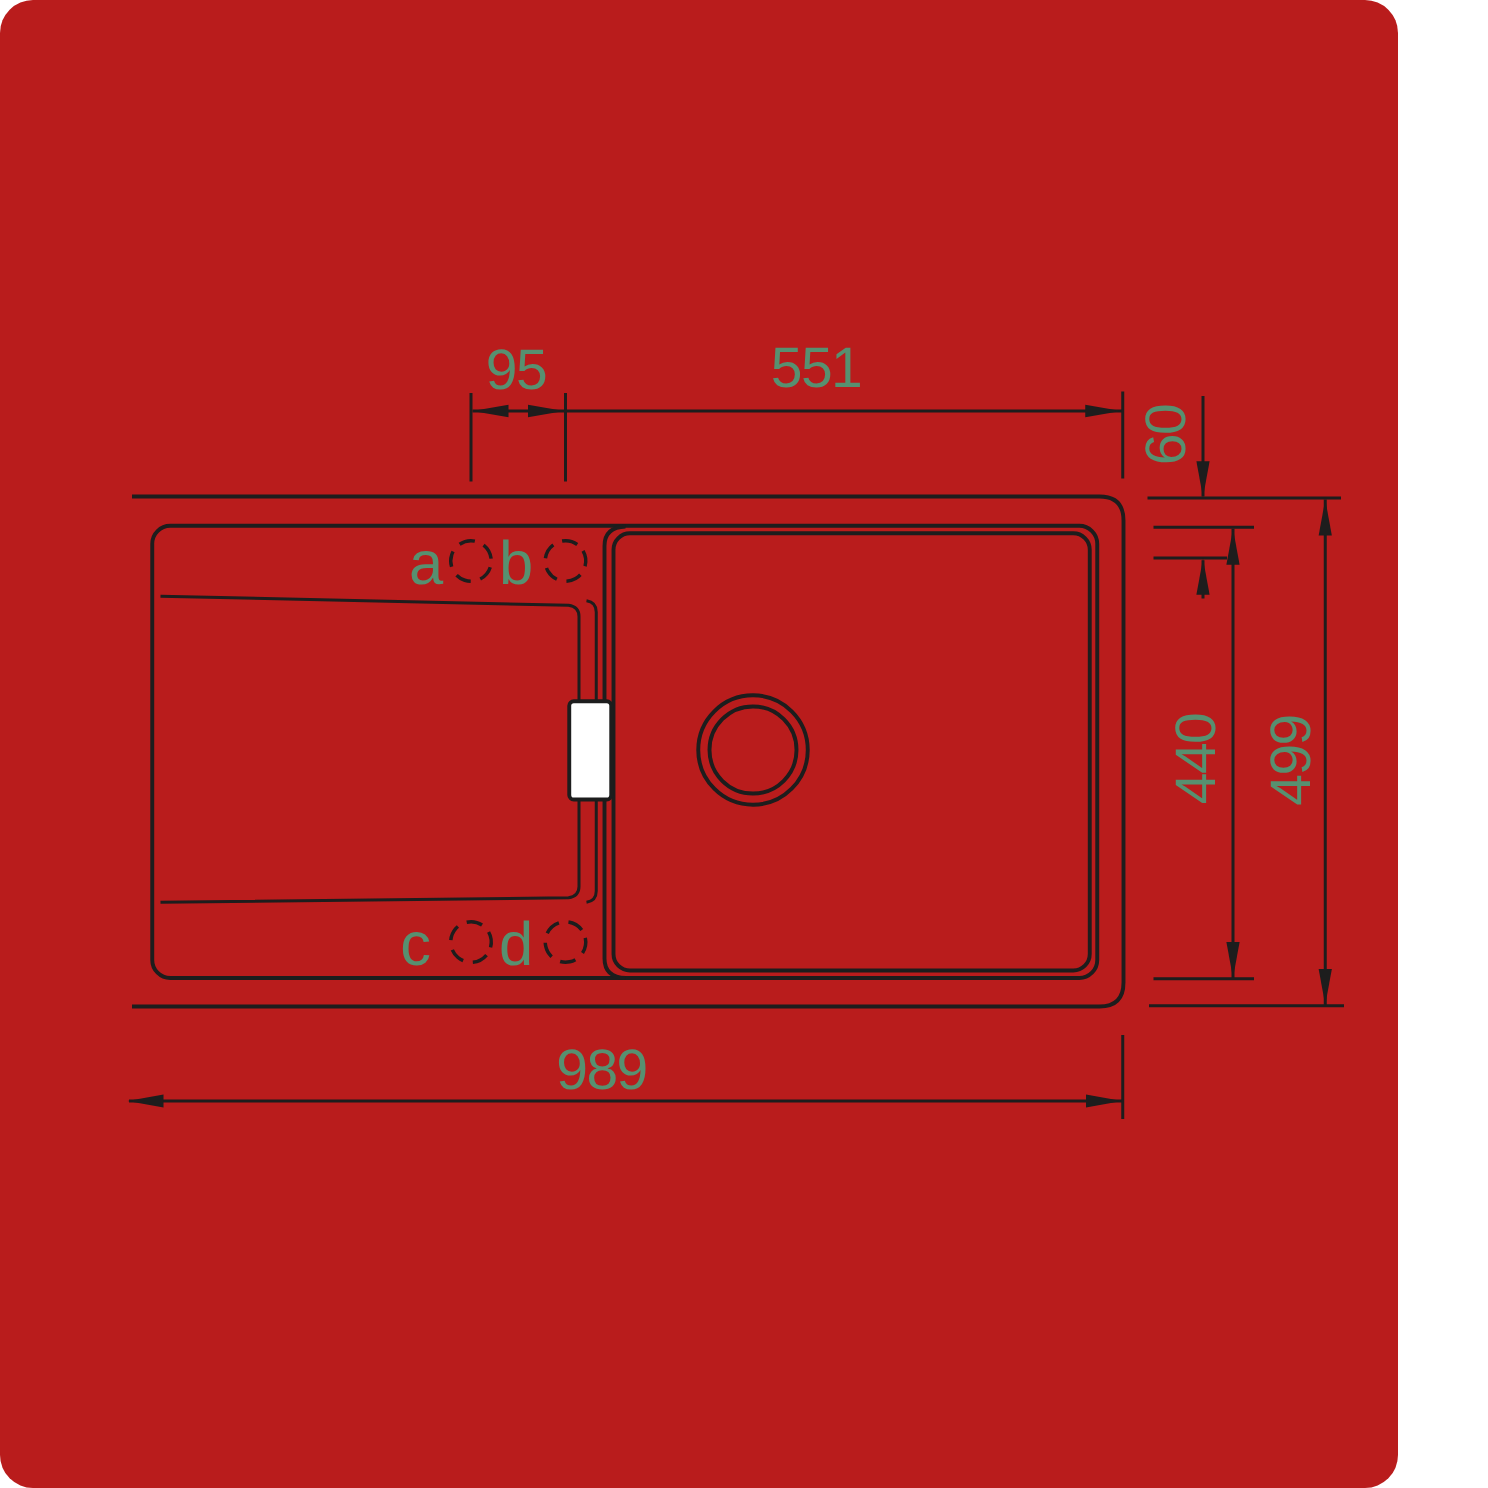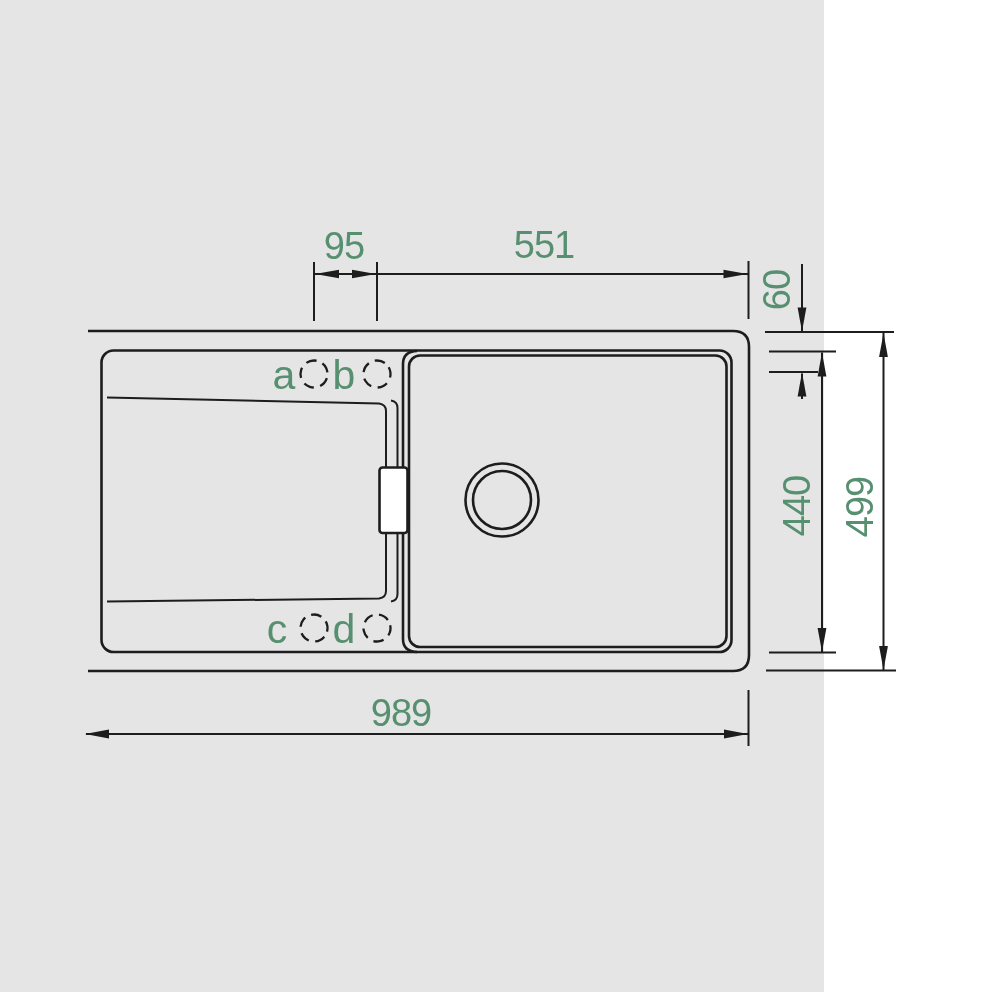--- a/index.html
+++ b/index.html
@@ -1,18 +1,19 @@
 <!DOCTYPE html>
 <html><head>
 <meta charset="utf-8">
 <style>
   html,body{margin:0;padding:0;background:#ffffff;}
   .canvas{
-    width:824px;height:992px;position:relative;background:#e5e5e5;
+    width:932px;height:992px;position:relative;background:#b91c1c;
     font-family:"Liberation Sans", sans-serif;
+    border-radius:22px;
   }
   svg{display:block;}
   text{
     font-family:"Liberation Sans","DejaVu Sans",sans-serif;
     fill:var(--accent,#579070);
   }
   .dim-text{font-size:38px;letter-spacing:-1px;}
   .hole-text{font-size:41px;letter-spacing:0px;}
   .outline{stroke:#1d1d1d;stroke-width:2.6;fill:none;}
   .thin{stroke:#1d1d1d;stroke-width:2;fill:none;}

